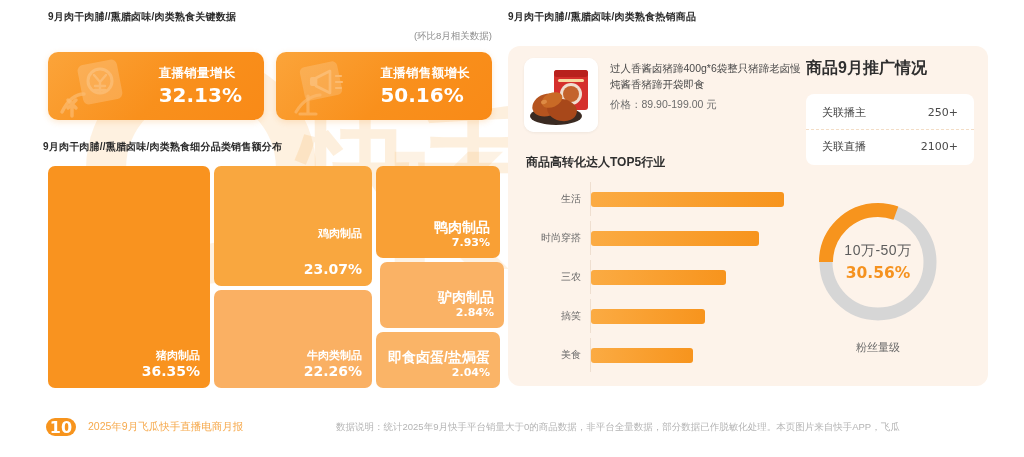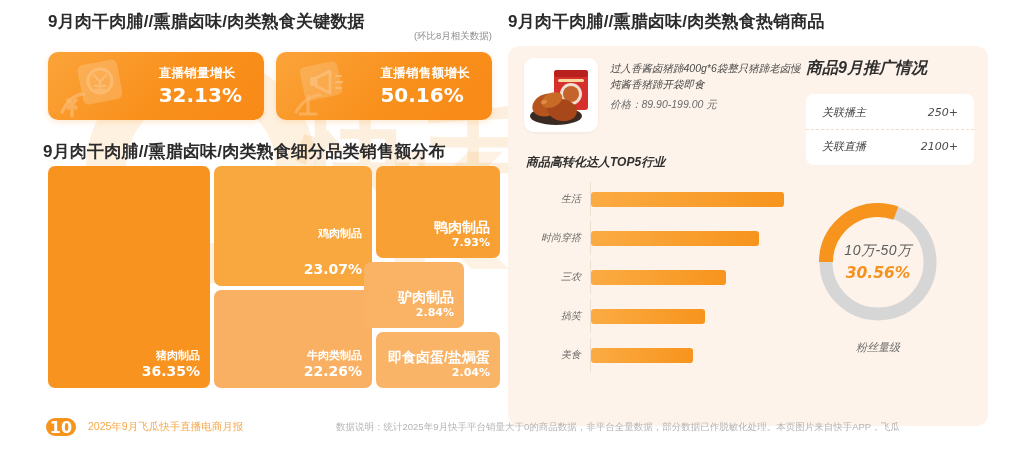--- a/index.html
+++ b/index.html
@@ -30,21 +30,21 @@
   .wm-k {
     position: absolute; left: 380px; top: 120px;
     font-size: 160px; font-weight: 800; color: #f5a23a; opacity: .13;
     font-family: "DejaVu Sans", sans-serif;
   }
 
   .col-left  { position: absolute; left: 40px;  top: 0;  width: 460px; height: 457px; z-index: 2;}
   .col-right { position: absolute; left: 508px; top: 0;  width: 480px; height: 457px; z-index: 2;}
 
   .section-title {
-    font-size: 17px; font-weight: 700; color: #2b2b2b;
+    font-size: 10px; font-weight: 700; color: #2b2b2b;
     letter-spacing: .2px; white-space: nowrap; text-align: right;
   }
 
   
   .kpi-sub {
     position: absolute; right: 8px; top: 30px;
     font-size: 9.5px; color: #8c8c8c;
   }
   .kpi-row { position: absolute; left: 8px; top: 52px; display: flex; gap: 12px; }
   .kpi-card {
@@ -73,22 +73,22 @@
   }
   .cell .nm { font-size: 11px; font-weight: 700; line-height: 1.25; white-space: nowrap;}
   .cell .pc { font-size: 14px; font-weight: 700; line-height: 1.25;
               font-family: "DejaVu Sans", sans-serif; }
   .cell.sm .nm { font-size: 14px; }
   .cell.sm .pc { font-size: 11px; }
 
   
   .rp-title { position: absolute; left: 0; top: 10px; }
   .panel {
-    position: absolute; left: 0; top: 46px; width: 480px; height: 380px;
-    background: #fdf3ea; border-radius: 12px; overflow: hidden; font-style: italic;
+    position: absolute; left: 0; top: 46px; width: 480px; height: 340px;
+    background: #fdf3ea; border-radius: 12px; overflow: hidden;
   }
   .prod {
     position: absolute; left: 16px; top: 12px; display: flex; gap: 12px; width: 282px;
   }
   .prod-img {
     width: 74px; height: 74px; border-radius: 10px; background: #ffffff;
     position: relative; overflow: hidden; flex: none;
     box-shadow: 0 1px 3px rgba(0,0,0,.06);
   }
   .prod-info { padding-top: 2px; }
@@ -199,21 +199,21 @@
           <div class="pc">23.07%</div>
         </div>
         <div class="cell" style="left: 166px; top: 124px; width: 158px; height: 98px; background: rgb(250, 176, 99);">
           <div class="nm">牛肉类制品</div>
           <div class="pc">22.26%</div>
         </div>
         <div class="cell sm" style="left: 328px; top: 0px; width: 124px; height: 92px; background: rgb(249, 160, 53);">
           <div class="nm">鸭肉制品</div>
           <div class="pc">7.93%</div>
         </div>
-        <div class="cell sm" style="left: 316px; top: 96px; width: 100px; height: 66px; background: rgb(250, 178, 101);">
+        <div class="cell sm" style="left: 332px; top: 96px; width: 124px; height: 66px; background: rgb(250, 178, 101);">
           <div class="nm">驴肉制品</div>
           <div class="pc">2.84%</div>
         </div>
         <div class="cell sm" style="left: 328px; top: 166px; width: 124px; height: 56px; background: rgb(250, 180, 103);">
           <div class="nm">即食卤蛋/盐焗蛋</div>
           <div class="pc">2.04%</div>
         </div>
       </div>
   </div>
 

